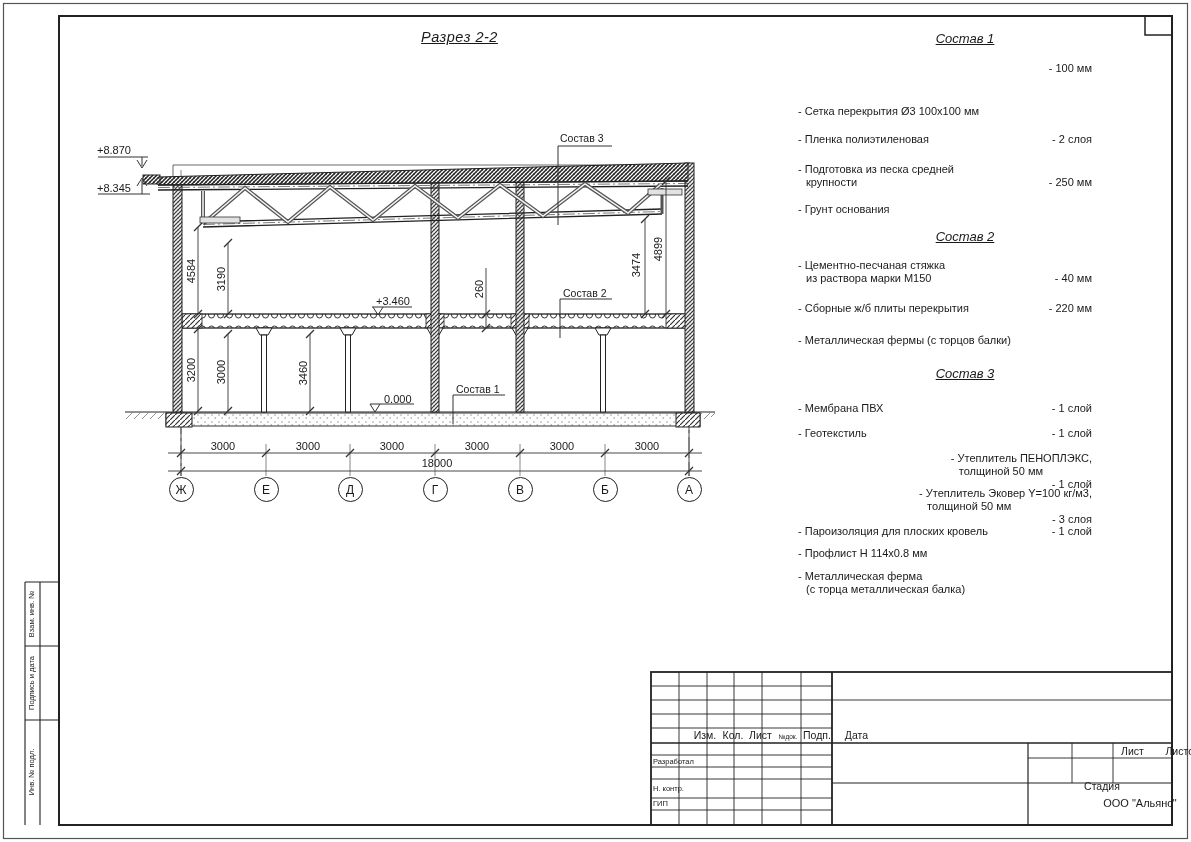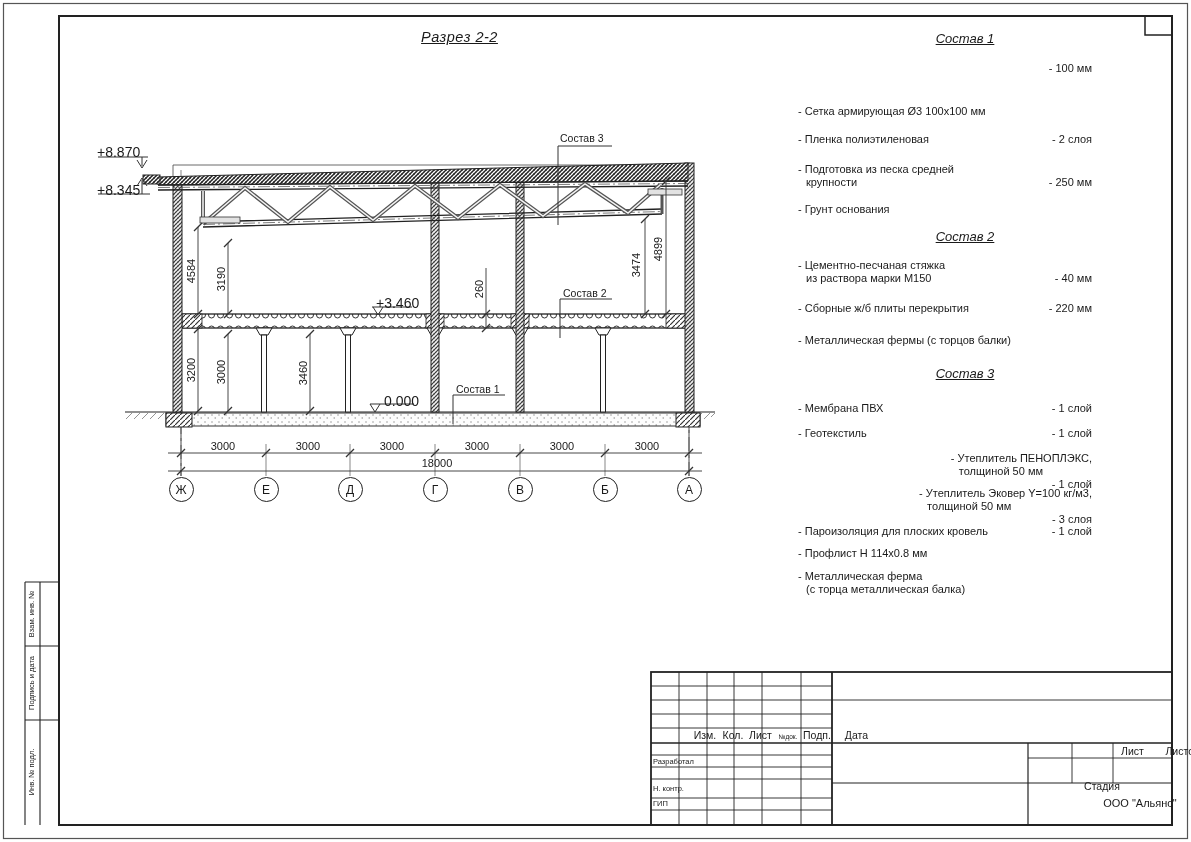--- a/index.html
+++ b/index.html
@@ -2,21 +2,21 @@
 <html><head>
 <meta charset="utf-8">
 <style>
   html,body{margin:0;padding:0;background:#fff;width:1191px;height:842px;overflow:hidden;
     font-family:"Liberation Sans","DejaVu Sans",sans-serif;color:#1a1a1a;}
   #sheet{position:absolute;inset:0;width:1191px;height:842px;}
   svg{position:absolute;left:0;top:0;}
   .txt{position:absolute;white-space:nowrap;color:#1a1a1a;}
   .rot{transform:rotate(-90deg);transform-origin:center;text-align:center;}
   .dim{font-size:11px;text-align:center;}
-  .lvl{font-size:14px;}
+  .lvl{font-size:11px;}
   .callout{font-size:10.5px;}
   .sec-title{font-size:14.5px;font-style:italic;text-decoration:underline;text-align:center;letter-spacing:.5px;}
   .bubble{position:absolute;width:25px;height:25px;border:1.4px solid #222;border-radius:50%;
     text-align:center;line-height:25px;font-size:12px;background:#fff;box-sizing:border-box;}
   .panel-h{position:absolute;font-size:13px;font-style:italic;text-decoration:underline;text-align:center;width:170px;left:880px;}
   .pitem{position:absolute;left:798px;width:294px;display:flex;align-items:flex-end;font-size:11px;line-height:13px;}
   .pitem .t{white-space:pre-line;padding-left:8px;text-indent:-8px;}
   .pitem .v{margin-left:auto;white-space:nowrap;padding-left:6px;}
   .tb{position:absolute;text-align:center;font-size:10.5px;padding-left:40px;}
   .tbs{position:absolute;font-size:7.5px;}
@@ -205,21 +205,21 @@
 <div class="bubble" style="left:507.5px;top:477px;">В</div>
 <div class="bubble" style="left:592.5px;top:477px;">Б</div>
 <div class="bubble" style="left:676.5px;top:477px;">А</div>
 
 <div>
   <div class="panel-h" style="top:31px;">Состав 1</div>
   <div class="pitem" style="top:62px;">
     <span class="v">- 100 мм</span>
   </div>
   <div class="pitem" style="top:105px;">
-    <span class="t">- Сетка армирующая Ø3 100х100 мм</span>
+    <span class="t">- Сетка перекрытия Ø3 100х100 мм</span>
     <span class="v"></span>
   </div>
   <div class="pitem" style="top:133px;">
     <span class="t">- Пленка полиэтиленовая</span>
     <span class="v">-  2 слоя</span>
   </div>
   <div class="pitem" style="top:163px;">
     <span class="t">- Подготовка из песка средней
 крупности</span>
     <span class="v">- 250 мм</span>

